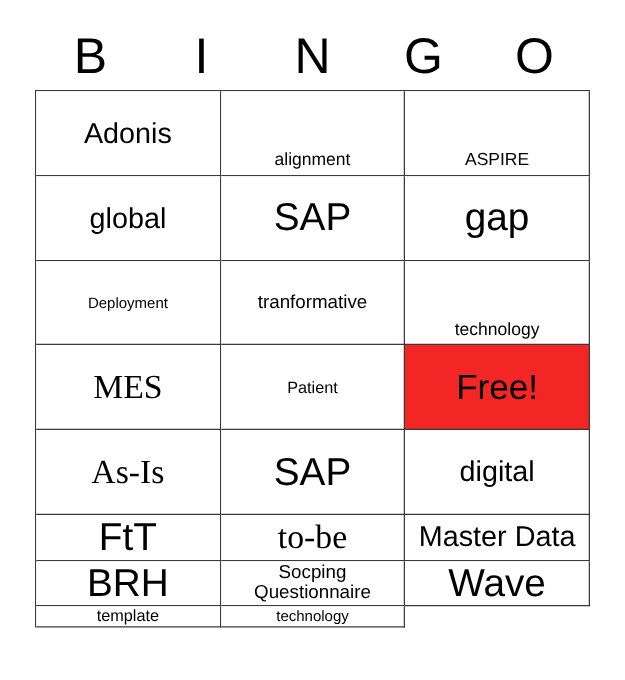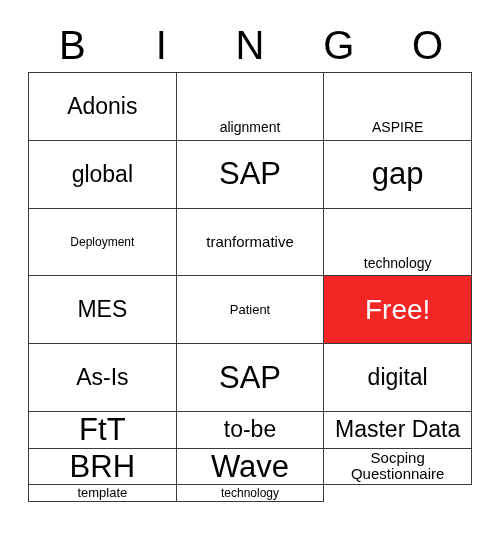--- a/index.html
+++ b/index.html
@@ -75,32 +75,32 @@
   }
   .cell .txt {
     display: block;
     width: 100%;
     line-height: 1.08;
     word-wrap: break-word;
   }
 
   
   .fs-xxl .txt { font-size: 31px; }
-  .fs-xl  .txt { font-size: 23px; }
+  .fs-xl  .txt { font-size: 27px; font-family: Liberation Serif, serif; }
   .fs-l   .txt { font-size: 23px; }
   .fs-m   .txt { font-size: 13px; }
   .fs-s   .txt { font-size: 14px; margin-top: 43px; }
   .fs-xs  .txt { font-size: 12px; }
   .fs-xxs .txt { font-size: 15px; }
 
   .cell.free {
     background: #f32525;
   }
   .cell.free .txt {
-    color: #ffffff;
+    color: #000000;
     font-size: 28px;
   }
 </style>
 </head>
 <body>
 
 <div id="bingo-card">
 
   <div class="header-row">
     <div class="header-cell">B</div>
@@ -161,25 +161,25 @@
       </div>
       <div class="cell fs-xl">
         <span class="txt">to-be</span>
       </div>
       <div class="cell fs-l">
         <span class="txt">Master Data</span>
       </div>
       <div class="cell fs-xxl">
         <span class="txt">BRH</span>
       </div>
+      <div class="cell fs-xxs">
+        <span class="txt">Socping Questionnaire</span>
+      </div>
       <div class="cell fs-xxl">
         <span class="txt">Wave</span>
-      </div>
-      <div class="cell fs-xxs">
-        <span class="txt">Socping Questionnaire</span>
       </div>
       <div class="cell fs-m">
         <span class="txt">template</span>
       </div>
       <div class="cell fs-xs">
         <span class="txt">technology</span>
       </div>
     </div>
 
 </div>

